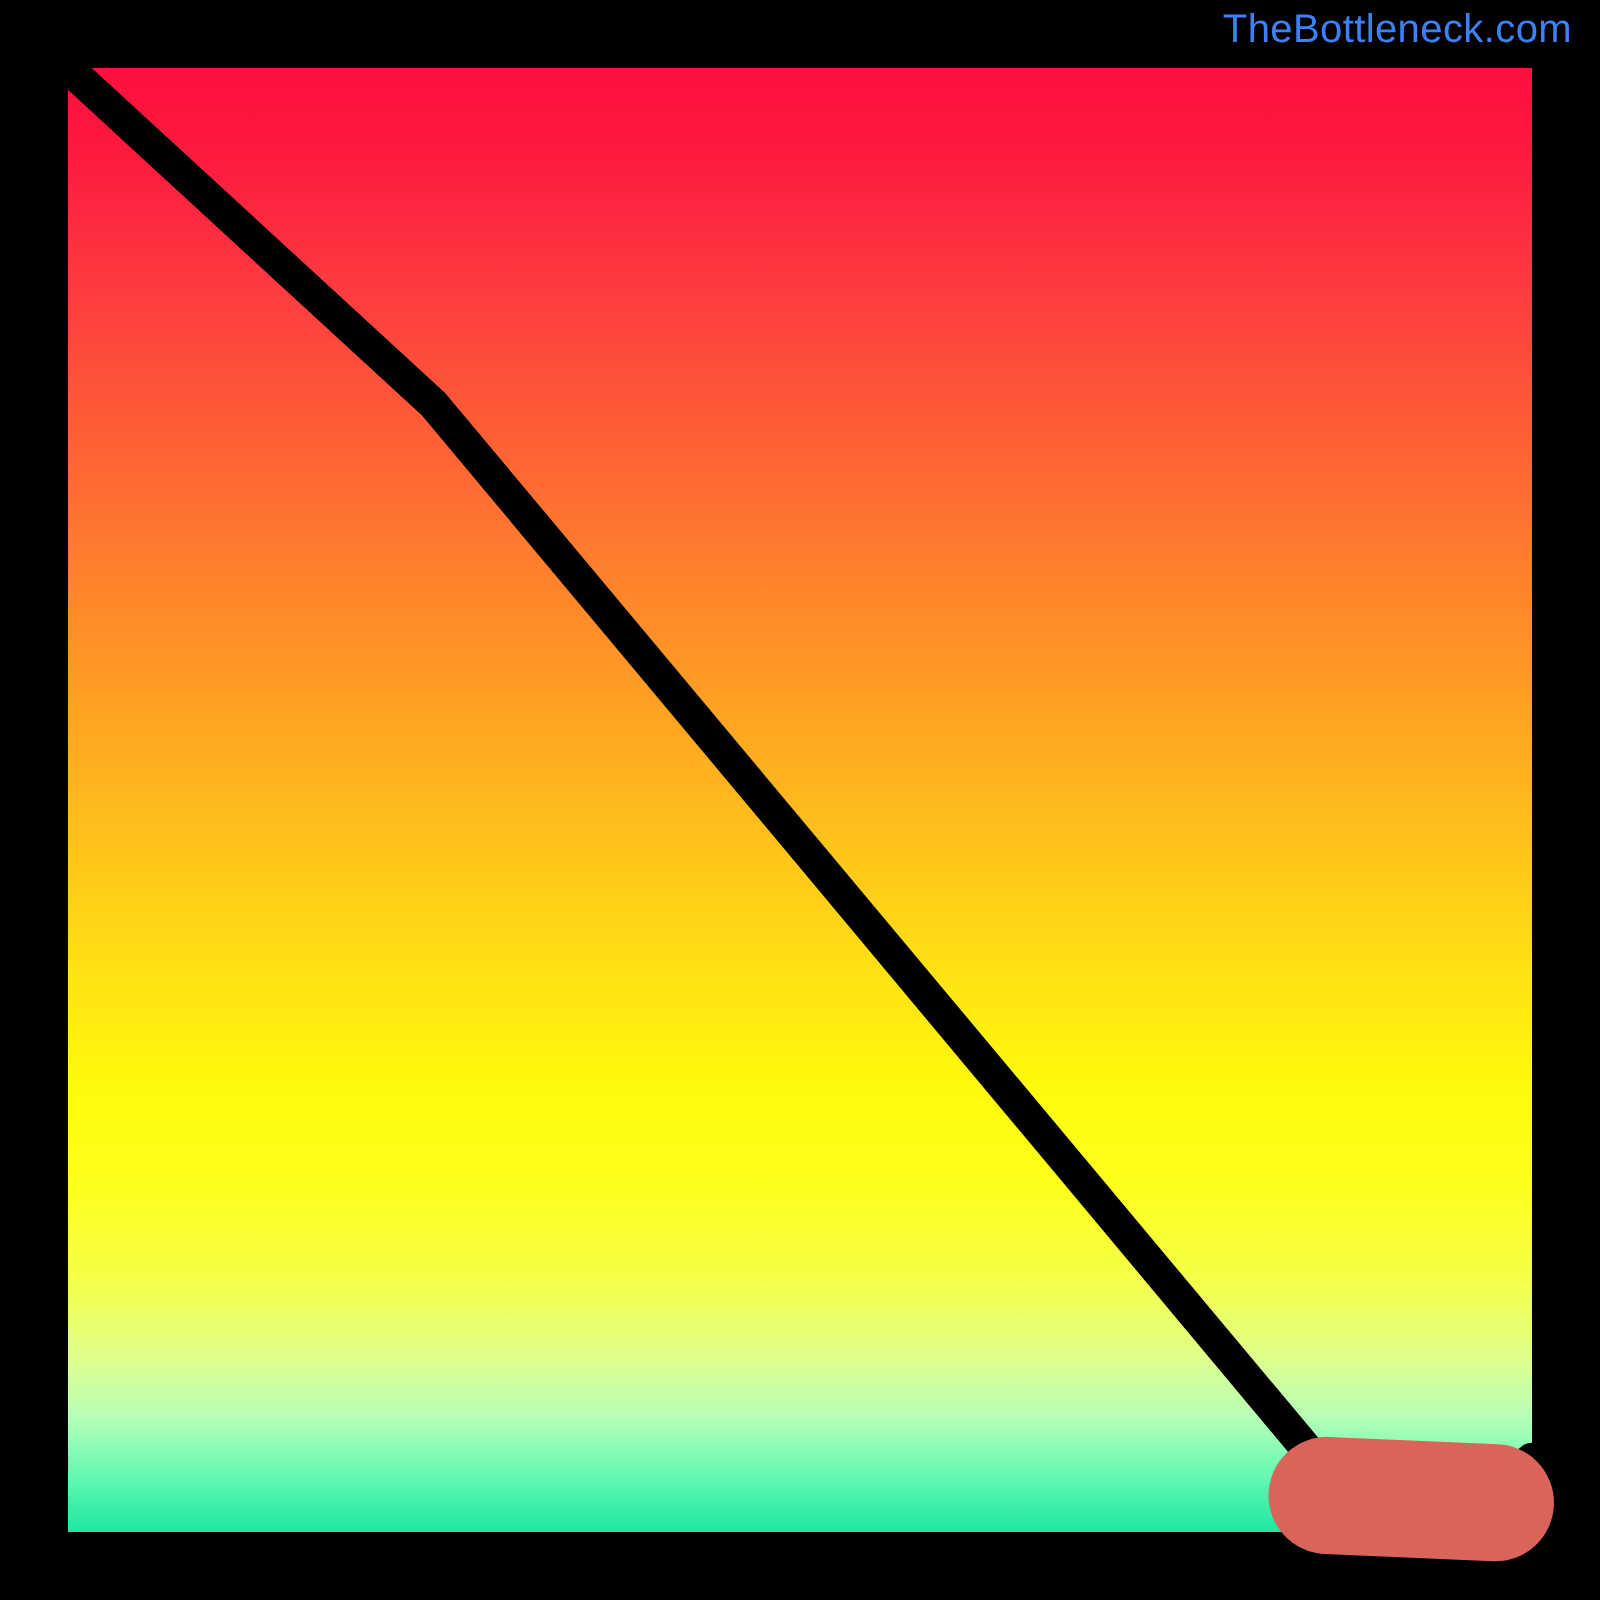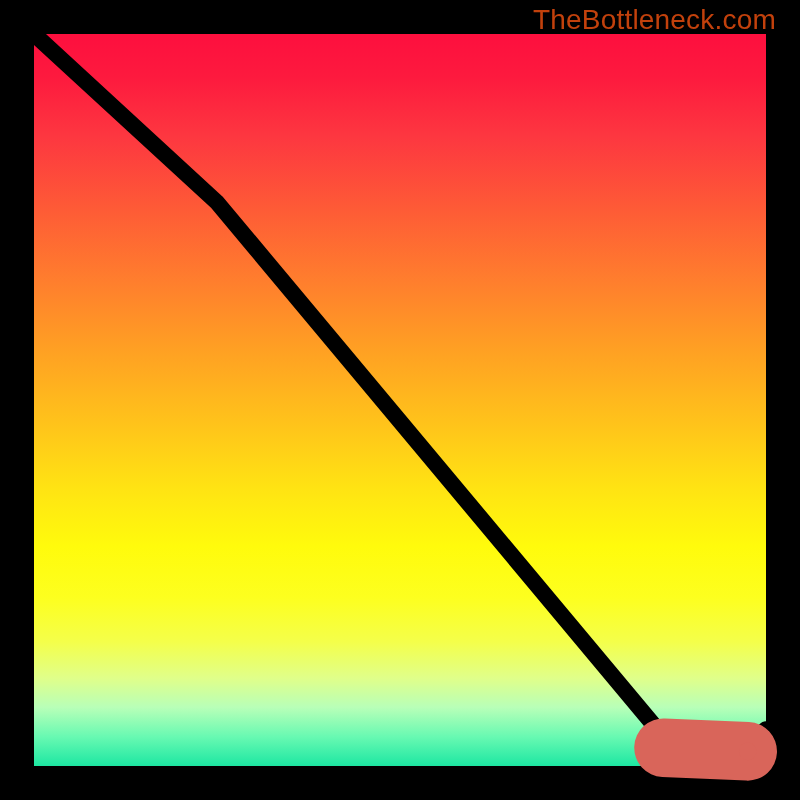--- a/index.html
+++ b/index.html
@@ -12,23 +12,23 @@
     overflow: hidden;
   }
   .stage {
     position: relative;
     width: 800px;
     height: 800px;
   }
   .watermark {
     position: absolute;
     top: 4px;
-    right: 24px;
-    color: #c2410c;
-    font-size: 28px;
+    right: 14px;
+    color: #3b82f6;
+    font-size: 20px;
     font-weight: 500;
     letter-spacing: 0.2px;
     user-select: none;
   }
   .plot {
     position: absolute;
     left: 34px;
     top: 34px;
     width: 732px;
     height: 732px;

